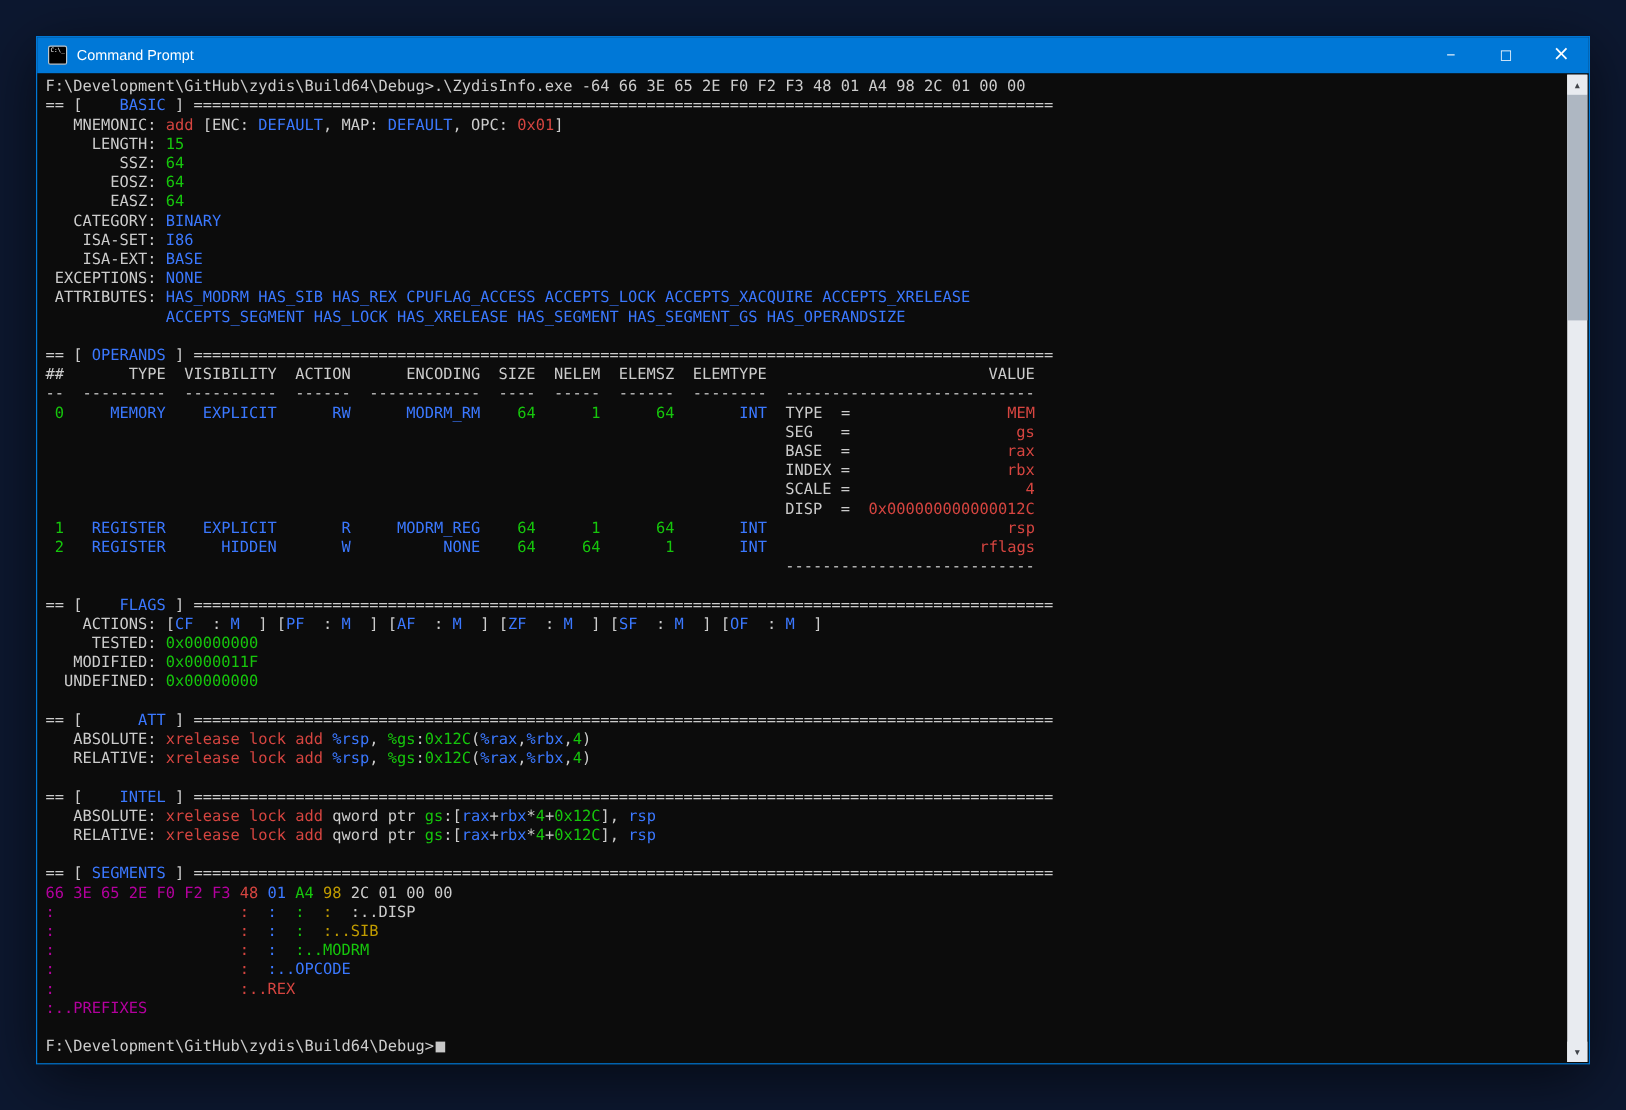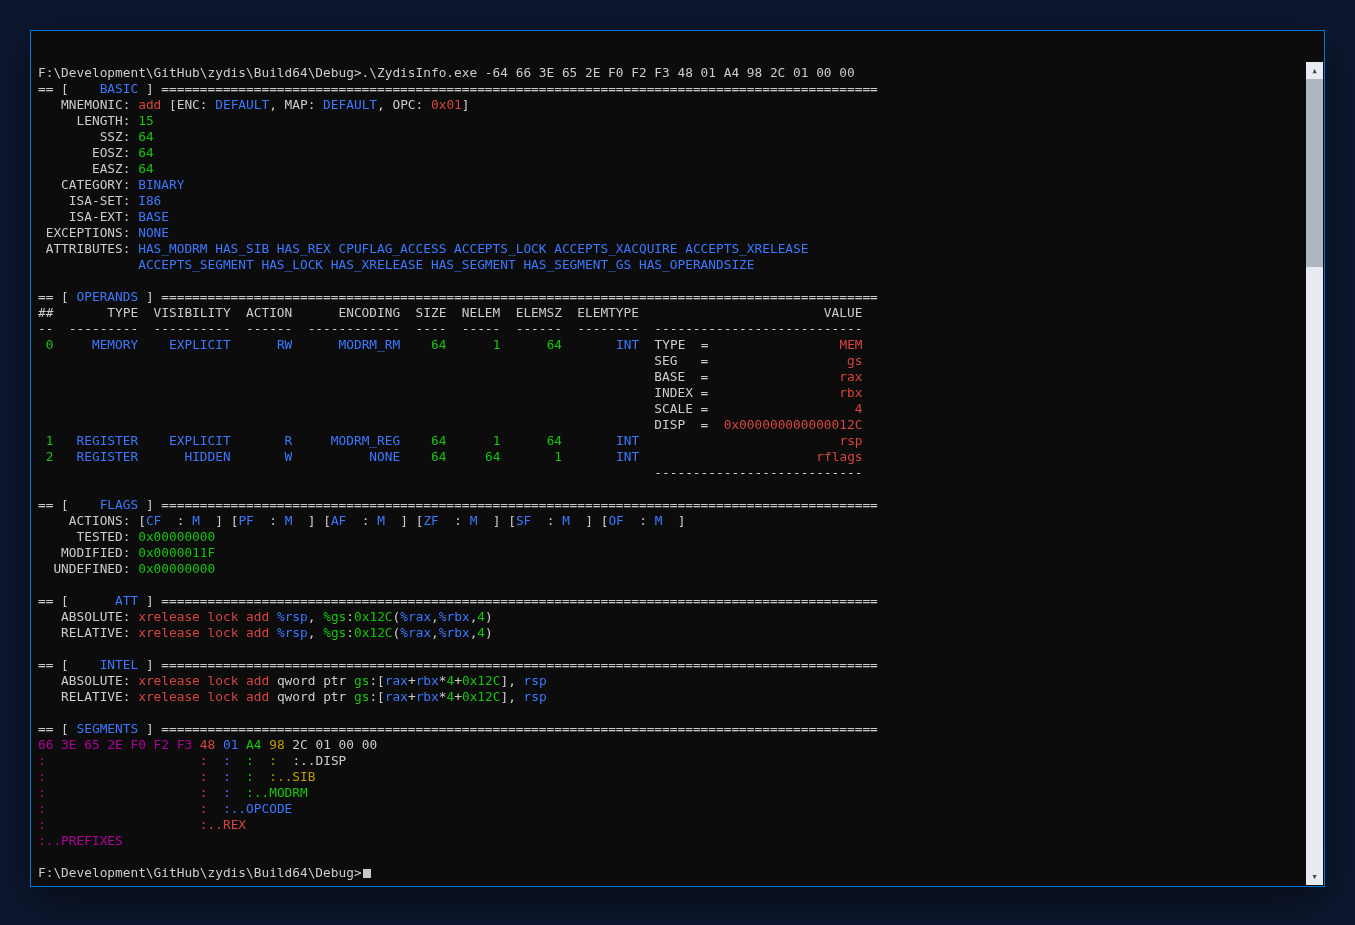--- a/index.html
+++ b/index.html
@@ -32,20 +32,37 @@
             display:flex; align-items:center; justify-content:center; font-size:7px; }
   .sb-up { top:0; } .sb-down { bottom:0; }
   .sb-thumb { position:absolute; left:0; top:17px; width:17px; height:188px; background:#aeb7c2; }
 </style>
 </head>
 <body>
 
 <div class="desktop">
   <div class="window">
 
+    <div class="titlebar">
+      <div class="tb-left">
+        <div class="app-icon">C:\_</div>
+        <span class="tb-title">Command Prompt</span>
+      </div>
+      <div class="tb-buttons">
+        <div class="cap-btn">
+          <span class="g-min">─</span>
+        </div>
+        <div class="cap-btn">
+          <span class="g-max">□</span>
+        </div>
+        <div class="cap-btn">
+          <span class="g-close">×</span>
+        </div>
+      </div>
+    </div>
 
     <div class="console">
       <pre id="term"><div class="line"><span style="color: rgb(204, 204, 204);">F:\Development\GitHub\zydis\Build64\Debug&gt;.\ZydisInfo.exe -64 66 3E 65 2E F0 F2 F3 48 01 A4 98 2C 01 00 00</span></div><div class="line"><span style="color: rgb(204, 204, 204);">== [ </span><span style="color: rgb(59, 120, 255);">   BASIC</span><span style="color: rgb(204, 204, 204);"> ] =============================================================================================</span></div><div class="line"><span style="color: rgb(204, 204, 204);">   MNEMONIC: </span><span style="color: rgb(214, 69, 64);">add</span><span style="color: rgb(204, 204, 204);"> [ENC: </span><span style="color: rgb(59, 120, 255);">DEFAULT</span><span style="color: rgb(204, 204, 204);">, MAP: </span><span style="color: rgb(59, 120, 255);">DEFAULT</span><span style="color: rgb(204, 204, 204);">, OPC: </span><span style="color: rgb(214, 69, 64);">0x01</span><span style="color: rgb(204, 204, 204);">]</span></div><div class="line"><span style="color: rgb(204, 204, 204);">     LENGTH: </span><span style="color: rgb(22, 198, 12);">15</span></div><div class="line"><span style="color: rgb(204, 204, 204);">        SSZ: </span><span style="color: rgb(22, 198, 12);">64</span></div><div class="line"><span style="color: rgb(204, 204, 204);">       EOSZ: </span><span style="color: rgb(22, 198, 12);">64</span></div><div class="line"><span style="color: rgb(204, 204, 204);">       EASZ: </span><span style="color: rgb(22, 198, 12);">64</span></div><div class="line"><span style="color: rgb(204, 204, 204);">   CATEGORY: </span><span style="color: rgb(59, 120, 255);">BINARY</span></div><div class="line"><span style="color: rgb(204, 204, 204);">    ISA-SET: </span><span style="color: rgb(59, 120, 255);">I86</span></div><div class="line"><span style="color: rgb(204, 204, 204);">    ISA-EXT: </span><span style="color: rgb(59, 120, 255);">BASE</span></div><div class="line"><span style="color: rgb(204, 204, 204);"> EXCEPTIONS: </span><span style="color: rgb(59, 120, 255);">NONE</span></div><div class="line"><span style="color: rgb(204, 204, 204);"> ATTRIBUTES: </span><span style="color: rgb(59, 120, 255);">HAS_MODRM HAS_SIB HAS_REX CPUFLAG_ACCESS ACCEPTS_LOCK ACCEPTS_XACQUIRE ACCEPTS_XRELEASE</span></div><div class="line"><span style="color: rgb(204, 204, 204);">             </span><span style="color: rgb(59, 120, 255);">ACCEPTS_SEGMENT HAS_LOCK HAS_XRELEASE HAS_SEGMENT HAS_SEGMENT_GS HAS_OPERANDSIZE</span></div><div class="line"></div><div class="line"><span style="color: rgb(204, 204, 204);">== [ </span><span style="color: rgb(59, 120, 255);">OPERANDS</span><span style="color: rgb(204, 204, 204);"> ] =============================================================================================</span></div><div class="line"><span style="color: rgb(204, 204, 204);">##       TYPE  VISIBILITY  ACTION      ENCODING  SIZE  NELEM  ELEMSZ  ELEMTYPE                        VALUE</span></div><div class="line"><span style="color: rgb(204, 204, 204);">--  ---------  ----------  ------  ------------  ----  -----  ------  --------  ---------------------------</span></div><div class="line"><span style="color: rgb(22, 198, 12);"> 0</span><span style="color: rgb(204, 204, 204);">  </span><span style="color: rgb(59, 120, 255);">   MEMORY</span><span style="color: rgb(204, 204, 204);">  </span><span style="color: rgb(59, 120, 255);">  EXPLICIT</span><span style="color: rgb(204, 204, 204);">  </span><span style="color: rgb(59, 120, 255);">    RW</span><span style="color: rgb(204, 204, 204);">  </span><span style="color: rgb(59, 120, 255);">    MODRM_RM</span><span style="color: rgb(204, 204, 204);">  </span><span style="color: rgb(22, 198, 12);">  64</span><span style="color: rgb(204, 204, 204);">  </span><span style="color: rgb(22, 198, 12);">    1</span><span style="color: rgb(204, 204, 204);">  </span><span style="color: rgb(22, 198, 12);">    64</span><span style="color: rgb(204, 204, 204);">  </span><span style="color: rgb(59, 120, 255);">     INT</span><span style="color: rgb(204, 204, 204);">  TYPE  =                 </span><span style="color: rgb(214, 69, 64);">MEM</span></div><div class="line"><span style="color: rgb(204, 204, 204);">                                                                                SEG   =                  </span><span style="color: rgb(214, 69, 64);">gs</span></div><div class="line"><span style="color: rgb(204, 204, 204);">                                                                                BASE  =                 </span><span style="color: rgb(214, 69, 64);">rax</span></div><div class="line"><span style="color: rgb(204, 204, 204);">                                                                                INDEX =                 </span><span style="color: rgb(214, 69, 64);">rbx</span></div><div class="line"><span style="color: rgb(204, 204, 204);">                                                                                SCALE =                   </span><span style="color: rgb(214, 69, 64);">4</span></div><div class="line"><span style="color: rgb(204, 204, 204);">                                                                                DISP  =  </span><span style="color: rgb(214, 69, 64);">0x000000000000012C</span></div><div class="line"><span style="color: rgb(22, 198, 12);"> 1</span><span style="color: rgb(204, 204, 204);">  </span><span style="color: rgb(59, 120, 255);"> REGISTER</span><span style="color: rgb(204, 204, 204);">  </span><span style="color: rgb(59, 120, 255);">  EXPLICIT</span><span style="color: rgb(204, 204, 204);">  </span><span style="color: rgb(59, 120, 255);">     R</span><span style="color: rgb(204, 204, 204);">  </span><span style="color: rgb(59, 120, 255);">   MODRM_REG</span><span style="color: rgb(204, 204, 204);">  </span><span style="color: rgb(22, 198, 12);">  64</span><span style="color: rgb(204, 204, 204);">  </span><span style="color: rgb(22, 198, 12);">    1</span><span style="color: rgb(204, 204, 204);">  </span><span style="color: rgb(22, 198, 12);">    64</span><span style="color: rgb(204, 204, 204);">  </span><span style="color: rgb(59, 120, 255);">     INT</span><span style="color: rgb(204, 204, 204);">                          </span><span style="color: rgb(214, 69, 64);">rsp</span></div><div class="line"><span style="color: rgb(22, 198, 12);"> 2</span><span style="color: rgb(204, 204, 204);">  </span><span style="color: rgb(59, 120, 255);"> REGISTER</span><span style="color: rgb(204, 204, 204);">  </span><span style="color: rgb(59, 120, 255);">    HIDDEN</span><span style="color: rgb(204, 204, 204);">  </span><span style="color: rgb(59, 120, 255);">     W</span><span style="color: rgb(204, 204, 204);">  </span><span style="color: rgb(59, 120, 255);">        NONE</span><span style="color: rgb(204, 204, 204);">  </span><span style="color: rgb(22, 198, 12);">  64</span><span style="color: rgb(204, 204, 204);">  </span><span style="color: rgb(22, 198, 12);">   64</span><span style="color: rgb(204, 204, 204);">  </span><span style="color: rgb(22, 198, 12);">     1</span><span style="color: rgb(204, 204, 204);">  </span><span style="color: rgb(59, 120, 255);">     INT</span><span style="color: rgb(204, 204, 204);">                       </span><span style="color: rgb(214, 69, 64);">rflags</span></div><div class="line"><span style="color: rgb(204, 204, 204);">                                                                                ---------------------------</span></div><div class="line"></div><div class="line"><span style="color: rgb(204, 204, 204);">== [ </span><span style="color: rgb(59, 120, 255);">   FLAGS</span><span style="color: rgb(204, 204, 204);"> ] =============================================================================================</span></div><div class="line"><span style="color: rgb(204, 204, 204);">    ACTIONS: [</span><span style="color: rgb(59, 120, 255);">CF</span><span style="color: rgb(204, 204, 204);">  : </span><span style="color: rgb(59, 120, 255);">M</span><span style="color: rgb(204, 204, 204);">  ] [</span><span style="color: rgb(59, 120, 255);">PF</span><span style="color: rgb(204, 204, 204);">  : </span><span style="color: rgb(59, 120, 255);">M</span><span style="color: rgb(204, 204, 204);">  ] [</span><span style="color: rgb(59, 120, 255);">AF</span><span style="color: rgb(204, 204, 204);">  : </span><span style="color: rgb(59, 120, 255);">M</span><span style="color: rgb(204, 204, 204);">  ] [</span><span style="color: rgb(59, 120, 255);">ZF</span><span style="color: rgb(204, 204, 204);">  : </span><span style="color: rgb(59, 120, 255);">M</span><span style="color: rgb(204, 204, 204);">  ] [</span><span style="color: rgb(59, 120, 255);">SF</span><span style="color: rgb(204, 204, 204);">  : </span><span style="color: rgb(59, 120, 255);">M</span><span style="color: rgb(204, 204, 204);">  ] [</span><span style="color: rgb(59, 120, 255);">OF</span><span style="color: rgb(204, 204, 204);">  : </span><span style="color: rgb(59, 120, 255);">M</span><span style="color: rgb(204, 204, 204);">  ]</span></div><div class="line"><span style="color: rgb(204, 204, 204);">     TESTED: </span><span style="color: rgb(22, 198, 12);">0x00000000</span></div><div class="line"><span style="color: rgb(204, 204, 204);">   MODIFIED: </span><span style="color: rgb(22, 198, 12);">0x0000011F</span></div><div class="line"><span style="color: rgb(204, 204, 204);">  UNDEFINED: </span><span style="color: rgb(22, 198, 12);">0x00000000</span></div><div class="line"></div><div class="line"><span style="color: rgb(204, 204, 204);">== [ </span><span style="color: rgb(59, 120, 255);">     ATT</span><span style="color: rgb(204, 204, 204);"> ] =============================================================================================</span></div><div class="line"><span style="color: rgb(204, 204, 204);">   ABSOLUTE: </span><span style="color: rgb(214, 69, 64);">xrelease</span><span style="color: rgb(204, 204, 204);"> </span><span style="color: rgb(214, 69, 64);">lock</span><span style="color: rgb(204, 204, 204);"> </span><span style="color: rgb(214, 69, 64);">add</span><span style="color: rgb(204, 204, 204);"> </span><span style="color: rgb(59, 120, 255);">%rsp</span><span style="color: rgb(204, 204, 204);">, </span><span style="color: rgb(22, 198, 12);">%gs</span><span style="color: rgb(204, 204, 204);">:</span><span style="color: rgb(22, 198, 12);">0x12C</span><span style="color: rgb(204, 204, 204);">(</span><span style="color: rgb(59, 120, 255);">%rax</span><span style="color: rgb(204, 204, 204);">,</span><span style="color: rgb(59, 120, 255);">%rbx</span><span style="color: rgb(204, 204, 204);">,</span><span style="color: rgb(22, 198, 12);">4</span><span style="color: rgb(204, 204, 204);">)</span></div><div class="line"><span style="color: rgb(204, 204, 204);">   RELATIVE: </span><span style="color: rgb(214, 69, 64);">xrelease</span><span style="color: rgb(204, 204, 204);"> </span><span style="color: rgb(214, 69, 64);">lock</span><span style="color: rgb(204, 204, 204);"> </span><span style="color: rgb(214, 69, 64);">add</span><span style="color: rgb(204, 204, 204);"> </span><span style="color: rgb(59, 120, 255);">%rsp</span><span style="color: rgb(204, 204, 204);">, </span><span style="color: rgb(22, 198, 12);">%gs</span><span style="color: rgb(204, 204, 204);">:</span><span style="color: rgb(22, 198, 12);">0x12C</span><span style="color: rgb(204, 204, 204);">(</span><span style="color: rgb(59, 120, 255);">%rax</span><span style="color: rgb(204, 204, 204);">,</span><span style="color: rgb(59, 120, 255);">%rbx</span><span style="color: rgb(204, 204, 204);">,</span><span style="color: rgb(22, 198, 12);">4</span><span style="color: rgb(204, 204, 204);">)</span></div><div class="line"></div><div class="line"><span style="color: rgb(204, 204, 204);">== [ </span><span style="color: rgb(59, 120, 255);">   INTEL</span><span style="color: rgb(204, 204, 204);"> ] =============================================================================================</span></div><div class="line"><span style="color: rgb(204, 204, 204);">   ABSOLUTE: </span><span style="color: rgb(214, 69, 64);">xrelease</span><span style="color: rgb(204, 204, 204);"> </span><span style="color: rgb(214, 69, 64);">lock</span><span style="color: rgb(204, 204, 204);"> </span><span style="color: rgb(214, 69, 64);">add</span><span style="color: rgb(204, 204, 204);"> qword ptr </span><span style="color: rgb(22, 198, 12);">gs</span><span style="color: rgb(204, 204, 204);">:[</span><span style="color: rgb(59, 120, 255);">rax</span><span style="color: rgb(204, 204, 204);">+</span><span style="color: rgb(59, 120, 255);">rbx</span><span style="color: rgb(204, 204, 204);">*</span><span style="color: rgb(22, 198, 12);">4</span><span style="color: rgb(204, 204, 204);">+</span><span style="color: rgb(22, 198, 12);">0x12C</span><span style="color: rgb(204, 204, 204);">], </span><span style="color: rgb(59, 120, 255);">rsp</span></div><div class="line"><span style="color: rgb(204, 204, 204);">   RELATIVE: </span><span style="color: rgb(214, 69, 64);">xrelease</span><span style="color: rgb(204, 204, 204);"> </span><span style="color: rgb(214, 69, 64);">lock</span><span style="color: rgb(204, 204, 204);"> </span><span style="color: rgb(214, 69, 64);">add</span><span style="color: rgb(204, 204, 204);"> qword ptr </span><span style="color: rgb(22, 198, 12);">gs</span><span style="color: rgb(204, 204, 204);">:[</span><span style="color: rgb(59, 120, 255);">rax</span><span style="color: rgb(204, 204, 204);">+</span><span style="color: rgb(59, 120, 255);">rbx</span><span style="color: rgb(204, 204, 204);">*</span><span style="color: rgb(22, 198, 12);">4</span><span style="color: rgb(204, 204, 204);">+</span><span style="color: rgb(22, 198, 12);">0x12C</span><span style="color: rgb(204, 204, 204);">], </span><span style="color: rgb(59, 120, 255);">rsp</span></div><div class="line"></div><div class="line"><span style="color: rgb(204, 204, 204);">== [ </span><span style="color: rgb(59, 120, 255);">SEGMENTS</span><span style="color: rgb(204, 204, 204);"> ] =============================================================================================</span></div><div class="line"><span style="color: rgb(180, 0, 158);">66 3E 65 2E F0 F2 F3</span><span style="color: rgb(204, 204, 204);"> </span><span style="color: rgb(214, 69, 64);">48</span><span style="color: rgb(204, 204, 204);"> </span><span style="color: rgb(59, 120, 255);">01</span><span style="color: rgb(204, 204, 204);"> </span><span style="color: rgb(22, 198, 12);">A4</span><span style="color: rgb(204, 204, 204);"> </span><span style="color: rgb(193, 156, 0);">98</span><span style="color: rgb(204, 204, 204);"> 2C 01 00 00</span></div><div class="line"><span style="color: rgb(180, 0, 158);">:</span><span style="color: rgb(204, 204, 204);">                    </span><span style="color: rgb(214, 69, 64);">:</span><span style="color: rgb(204, 204, 204);">  </span><span style="color: rgb(59, 120, 255);">:</span><span style="color: rgb(204, 204, 204);">  </span><span style="color: rgb(22, 198, 12);">:</span><span style="color: rgb(204, 204, 204);">  </span><span style="color: rgb(193, 156, 0);">:</span><span style="color: rgb(204, 204, 204);">  </span><span style="color: rgb(204, 204, 204);">:..DISP</span></div><div class="line"><span style="color: rgb(180, 0, 158);">:</span><span style="color: rgb(204, 204, 204);">                    </span><span style="color: rgb(214, 69, 64);">:</span><span style="color: rgb(204, 204, 204);">  </span><span style="color: rgb(59, 120, 255);">:</span><span style="color: rgb(204, 204, 204);">  </span><span style="color: rgb(22, 198, 12);">:</span><span style="color: rgb(204, 204, 204);">  </span><span style="color: rgb(193, 156, 0);">:..SIB</span></div><div class="line"><span style="color: rgb(180, 0, 158);">:</span><span style="color: rgb(204, 204, 204);">                    </span><span style="color: rgb(214, 69, 64);">:</span><span style="color: rgb(204, 204, 204);">  </span><span style="color: rgb(59, 120, 255);">:</span><span style="color: rgb(204, 204, 204);">  </span><span style="color: rgb(22, 198, 12);">:..MODRM</span></div><div class="line"><span style="color: rgb(180, 0, 158);">:</span><span style="color: rgb(204, 204, 204);">                    </span><span style="color: rgb(214, 69, 64);">:</span><span style="color: rgb(204, 204, 204);">  </span><span style="color: rgb(59, 120, 255);">:..OPCODE</span></div><div class="line"><span style="color: rgb(180, 0, 158);">:</span><span style="color: rgb(204, 204, 204);">                    </span><span style="color: rgb(214, 69, 64);">:..REX</span></div><div class="line"><span style="color: rgb(180, 0, 158);">:..PREFIXES</span></div><div class="line"></div><div class="line"><span style="color: rgb(204, 204, 204);">F:\Development\GitHub\zydis\Build64\Debug&gt;</span><span class="cursor"></span></div></pre>
 
       <div class="scrollbar">
         <div class="sb-btn sb-up">
           <span>▲</span>
         </div>
         <div class="sb-thumb"></div>
         <div class="sb-btn sb-down">

